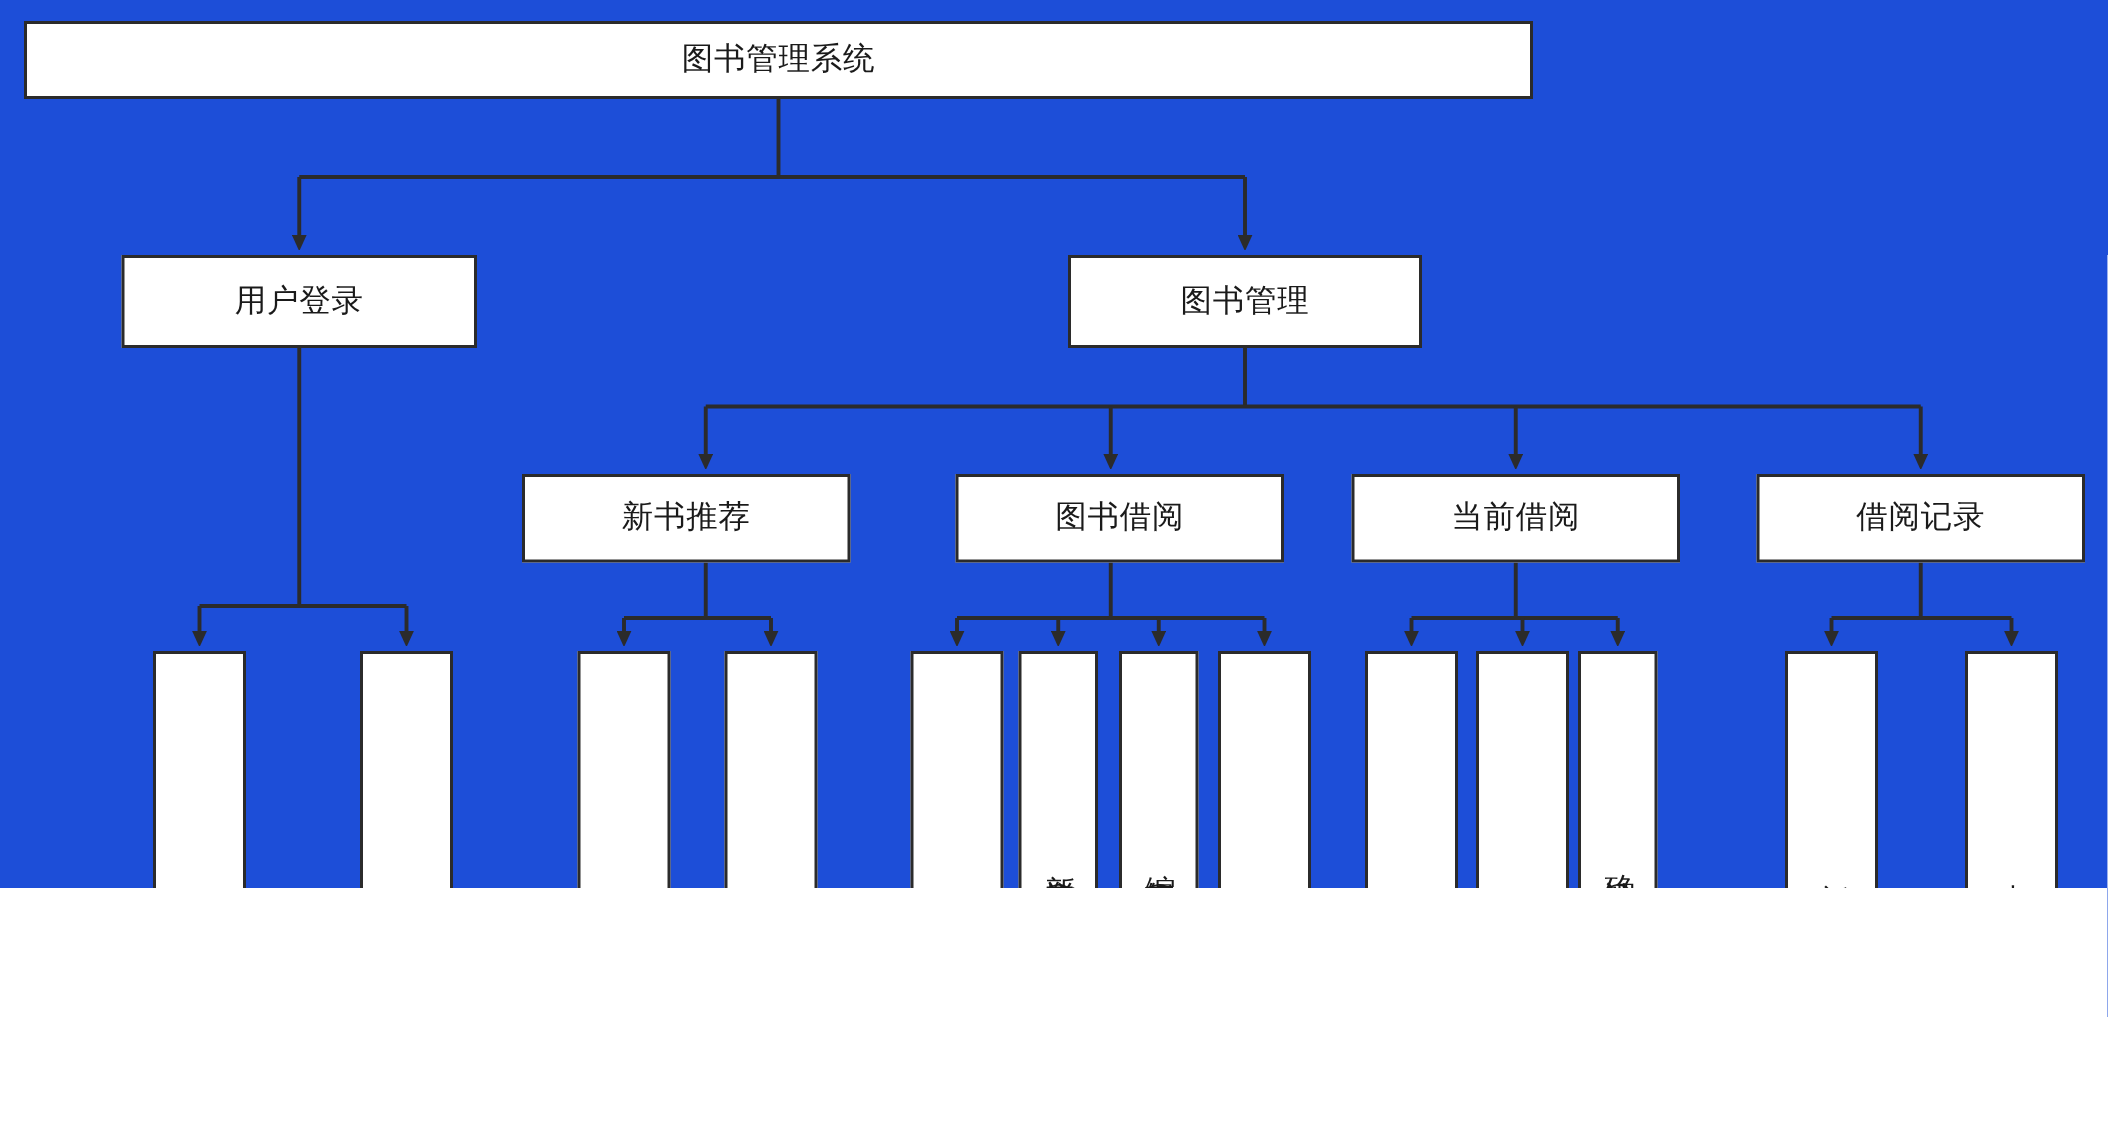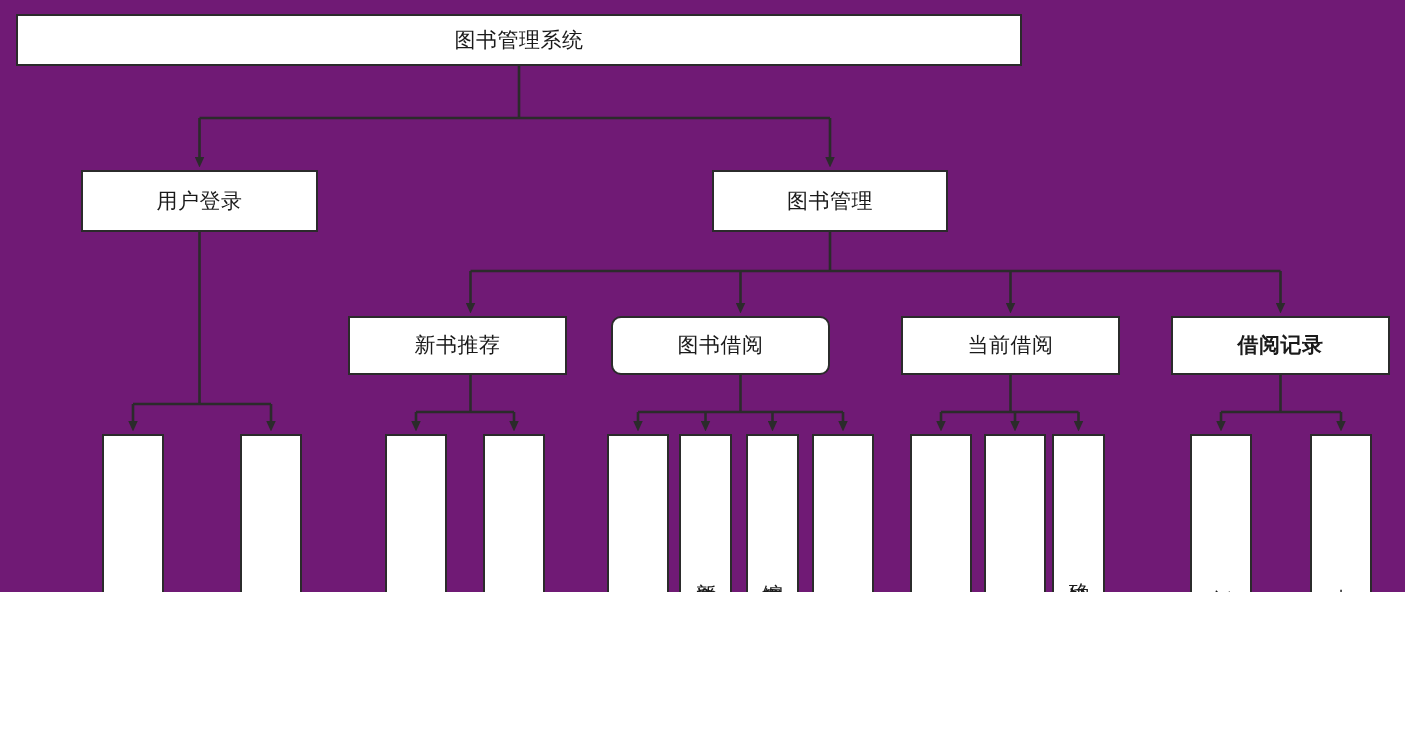--- a/index.html
+++ b/index.html
@@ -7,21 +7,21 @@
     padding: 0;
     background: #ffffff;
   }
   body {
     font-family: "Liberation Sans", "DejaVu Sans", sans-serif;
   }
   #canvas {
     position: relative;
     width: 1405px;
     height: 592px;
-    background: #701a75;
+    background: #1d4ed8;
     overflow: hidden;
   }
   #edges {
     position: absolute;
     left: 0;
     top: 0;
     width: 1405px;
     height: 747px;
     pointer-events: none;
   }
@@ -114,27 +114,27 @@
       </div>
       <div class="node" style="left: 81px; top: 170px; width: 237px; height: 62px;">
         <span class="label">用户登录</span>
       </div>
       <div class="node" style="left: 712px; top: 170px; width: 236px; height: 62px;">
         <span class="label">图书管理</span>
       </div>
       <div class="node" style="left: 348px; top: 316px; width: 219px; height: 59px;">
         <span class="label">新书推荐</span>
       </div>
-      <div class="node" style="left: 611px; top: 316px; width: 219px; height: 59px; border-radius: 10px;">
+      <div class="node" style="left: 637px; top: 316px; width: 219px; height: 59px;">
         <span class="label">图书借阅</span>
       </div>
       <div class="node" style="left: 901px; top: 316px; width: 219px; height: 59px; text-align: center;">
         <span class="label">当前借阅</span>
       </div>
-      <div class="node" style="left: 1171px; top: 316px; width: 219px; height: 59px; font-weight: bold;">
+      <div class="node" style="left: 1171px; top: 316px; width: 219px; height: 59px;">
         <span class="label">借阅记录</span>
       </div>
       <div class="node leaf" style="left: 102px; top: 434px; width: 62px; height: 299px;">
         <span class="label">用户登录</span>
       </div>
       <div class="node leaf" style="left: 240px; top: 434px; width: 62px; height: 299px;">
         <span class="label">注销登录</span>
       </div>
       <div class="node leaf" style="left: 385px; top: 434px; width: 62px; height: 299px;">
         <span class="label">查询图书</span>

